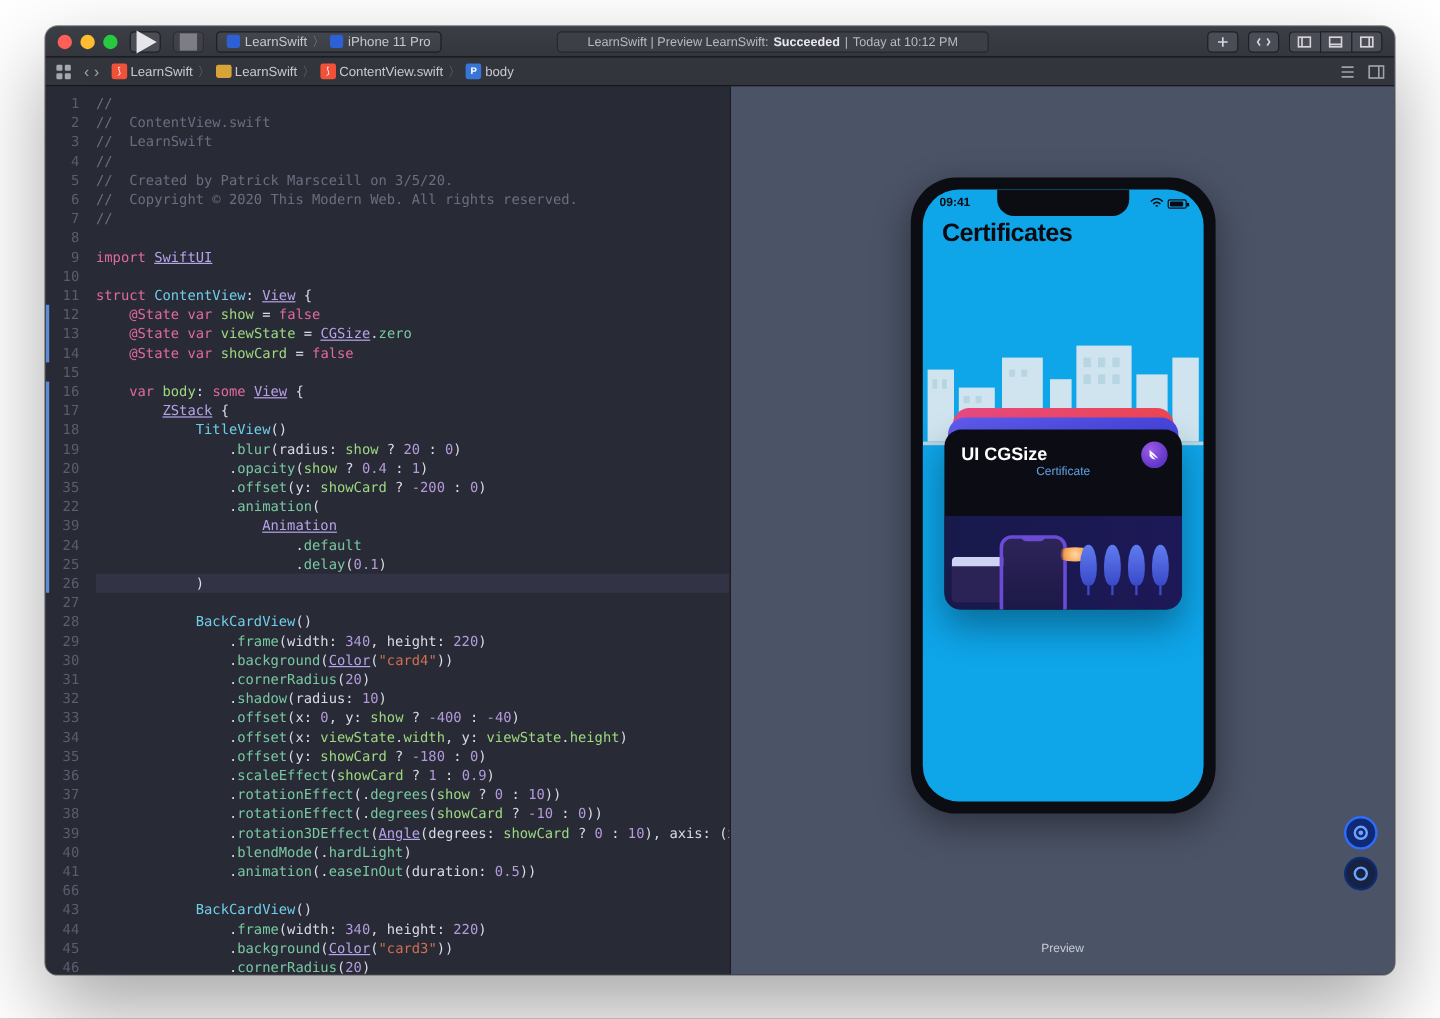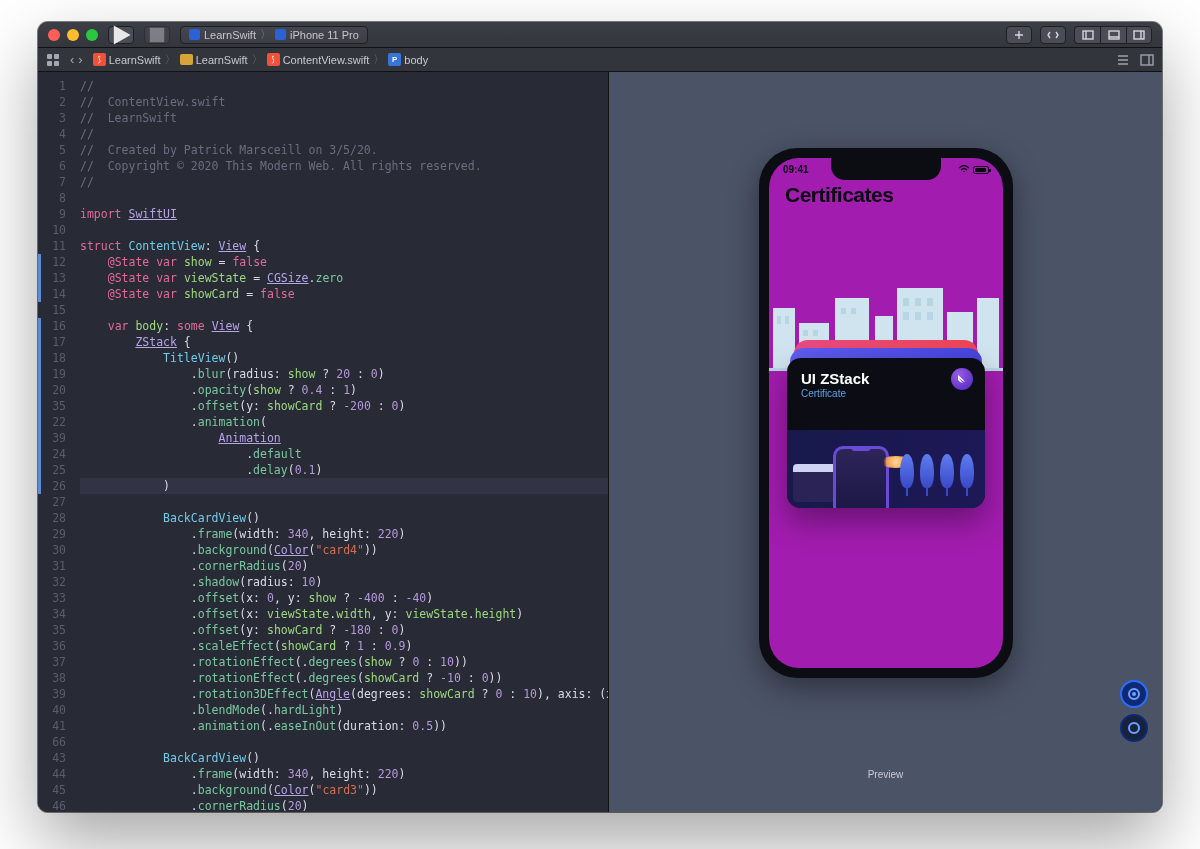--- a/index.html
+++ b/index.html
@@ -144,21 +144,21 @@
     position:absolute;
     top:76px; left:150px;
     width:254px; height:530px;
     background:#0b0d12;
     border-radius:38px;
     padding:10px;
     box-shadow:0 10px 30px rgba(0,0,0,.4);
   }
   .phone-inner{
     width:100%;height:100%;
-    background:#a21caf;
+    background:#0ea5e9;
     border-radius:30px;
     overflow:hidden;
     position:relative;
   }
   .notch{
     position:absolute; top:0; left:50%; transform:translateX(-50%);
     width:110px; height:22px; background:#0b0d12;
     border-radius:0 0 14px 14px;
     z-index:5;
   }
@@ -179,21 +179,21 @@
   .bc-blue{ background:linear-gradient(120deg,#5f5cf0,#3f3dd8); width:192px;height:120px; left:3px; top:-10px;}
   .frontcard{
     position:absolute; left:0; top:0; width:198px; height:150px;
     background:#0c0d14; border-radius:14px;
     box-shadow:0 14px 30px rgba(0,0,0,.35);
     overflow:hidden;
     color:#fff;
     padding:12px 14px;
   }
   .fc-title{font-size:15px;font-weight:700;}
-  .fc-sub{font-size:10px;color:#5fa2e6;margin-top:1px;}
+  .fc-sub{font-size:10px;color:#5fa2e6;margin-top:1px;text-align:center;}
   .fc-logo{
     position:absolute; right:12px; top:10px;
     width:22px;height:22px;border-radius:50%;
     background:radial-gradient(circle at 35% 30%,#9d5be6,#5f36c9 70%);
     display:flex;align-items:center;justify-content:center;
   }
   .fc-illus{
     position:absolute;left:0;right:0;bottom:0;height:78px;
     background:linear-gradient(90deg,#17194b,#1d1857);
   }
@@ -210,21 +210,21 @@
   .glow{position:absolute;left:92px;bottom:40px;width:34px;height:12px;border-radius:50%;
     background:radial-gradient(circle,#ffd7a2 0%,#f79e4a 50%,transparent 70%);}
   .canvas-footer{
     height:28px; display:flex; align-items:center; gap:6px;
     padding:0 10px; color:#c6c9d2; font-size:10px;
     border-top:1px solid #2e3240;
     background:#464d60;
   }
   .canvas-footer .zoom{color:#d9dbe3;}
   .canvas-footer svg{width:12px;height:12px;stroke:#b7bac6;fill:none;stroke-width:1.6;}
-  .canvas-label{position:absolute;bottom:32px;left:0;right:0;text-align:center;font-size:10px;color:#c9ccd6;}
+  .canvas-label{position:absolute;bottom:16px;left:0;right:0;text-align:center;font-size:10px;color:#c9ccd6;}
   .fab{
     position:absolute; right:14px;
     width:28px;height:28px;border-radius:50%;
     display:flex;align-items:center;justify-content:center;
   }
   .fab1{bottom:104px;background:#0f2a72;border:2px solid #2e6bff;}
   .fab2{bottom:70px;background:#16223f;border:2px solid #0f2a72;}
   .fab svg{width:14px;height:14px;stroke:#6fa2ff;fill:none;stroke-width:2;}
 </style>
 </head>
@@ -247,20 +247,26 @@
       <svg viewBox="0 0 10 10">
           <rect x="2" y="2" width="6" height="6" fill="#e7e7ea"></rect>
         </svg>
     </div>
     <div class="scheme">
       <span class="app-icon"></span>
       <span>LearnSwift</span>
       <span class="chev">〉</span>
       <span class="dev-icon"></span>
       <span>iPhone 11 Pro</span>
+    </div>
+    <div class="status">
+      <span>LearnSwift | Preview LearnSwift:</span>
+      <span class="strong">Succeeded</span>
+      <span>|</span>
+      <span>Today at 10:12 PM</span>
     </div>
     <div class="tb-right">
       <div class="tb-iconbtn">
           <svg viewBox="0 0 12 12">
             <path d="M6 2v8M2 6h8"></path>
           </svg>
         </div>
       <div class="tb-iconbtn">
           <svg viewBox="0 0 12 12">
             <path d="M3 3l-2 3 2 3M9 3l2 3-2 3"></path>
@@ -432,21 +438,21 @@
               <g fill="#a6cdd9">
                   <circle cx="40" cy="100" r="7"></circle>
                   <circle cx="140" cy="100" r="7"></circle>
                 </g>
             </svg>
 
             <div class="cardstack">
               <div class="backcard bc-red"></div>
               <div class="backcard bc-blue"></div>
               <div class="frontcard">
-                <div class="fc-title">UI ZStack</div>
+                <div class="fc-title">UI CGSize</div>
                 <div class="fc-sub">Certificate</div>
                 <div class="fc-logo">
                   <svg viewBox="0 0 12 12" width="12" height="12">
                       <path d="M2 2 Q7 6 9 9 Q6 8 3 5 Q5 8 7 10 Q4 10 2 7" fill="#fff"></path>
                     </svg>
                 </div>
                 <div class="fc-illus">
                   <div class="browser-illus"></div>
                   <div class="phone-illus"></div>
                   <div class="glow"></div>

